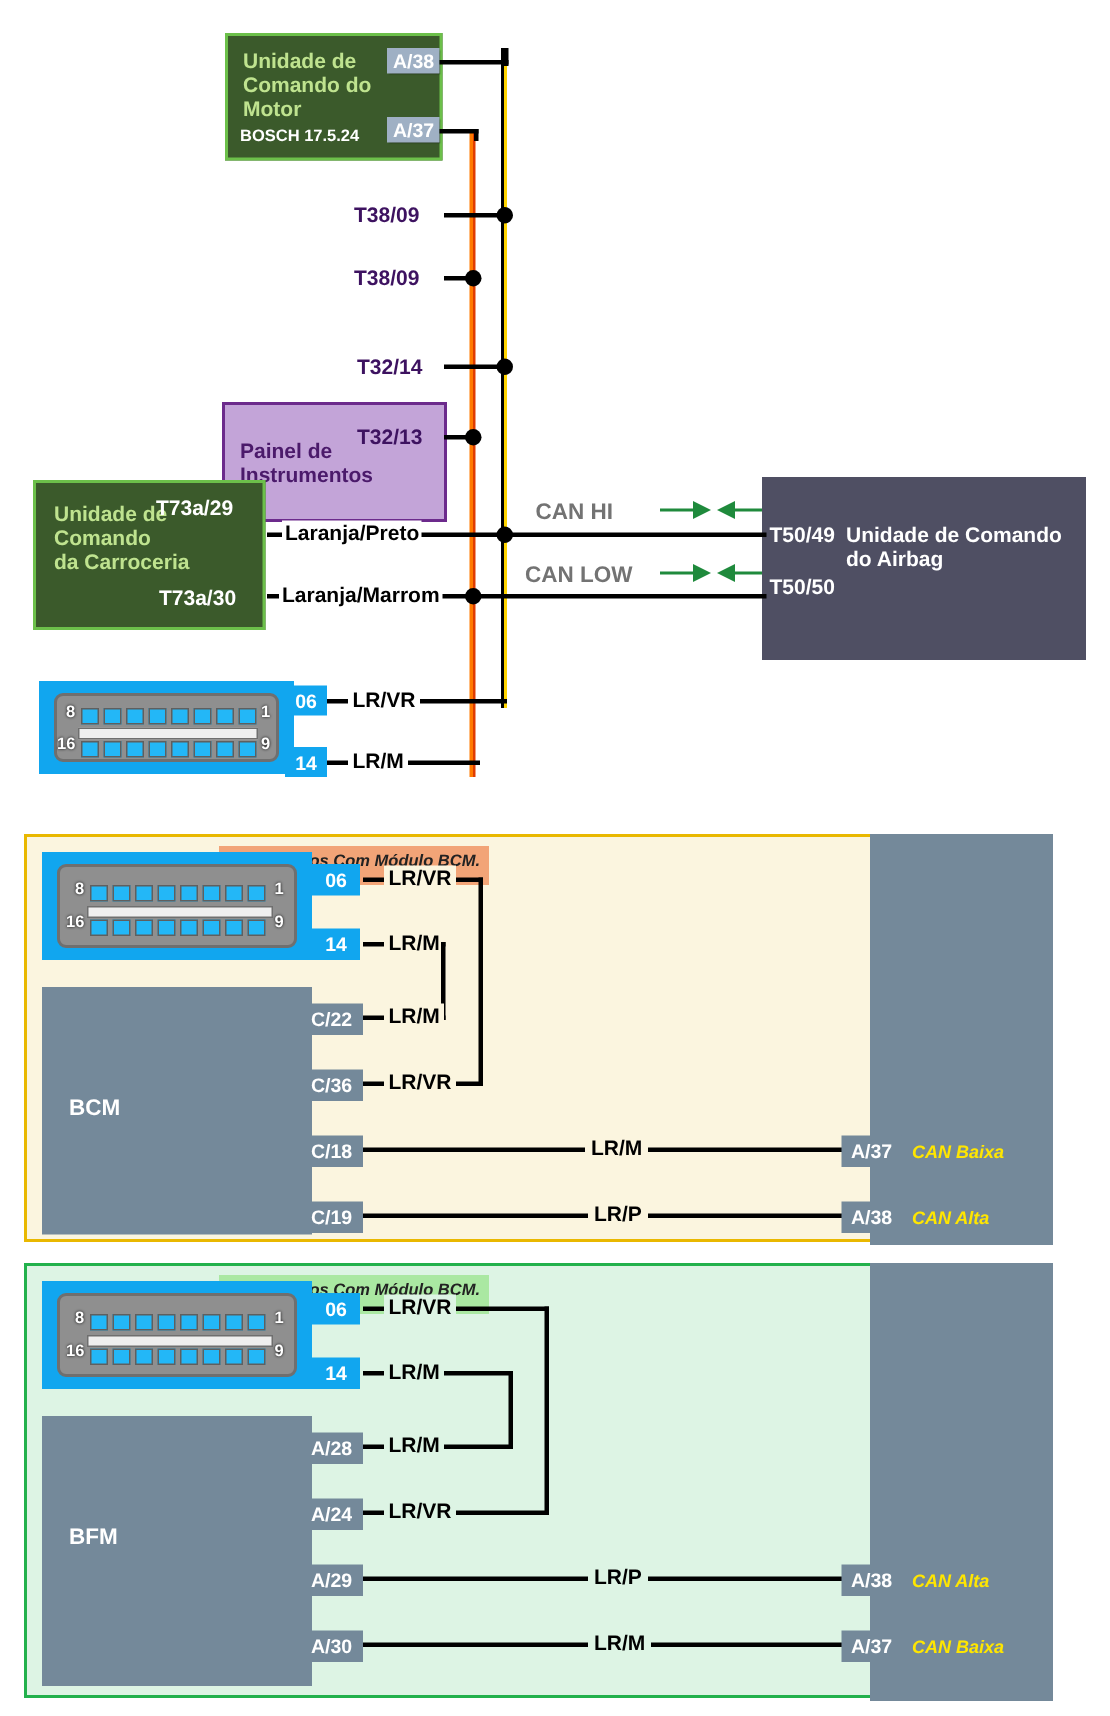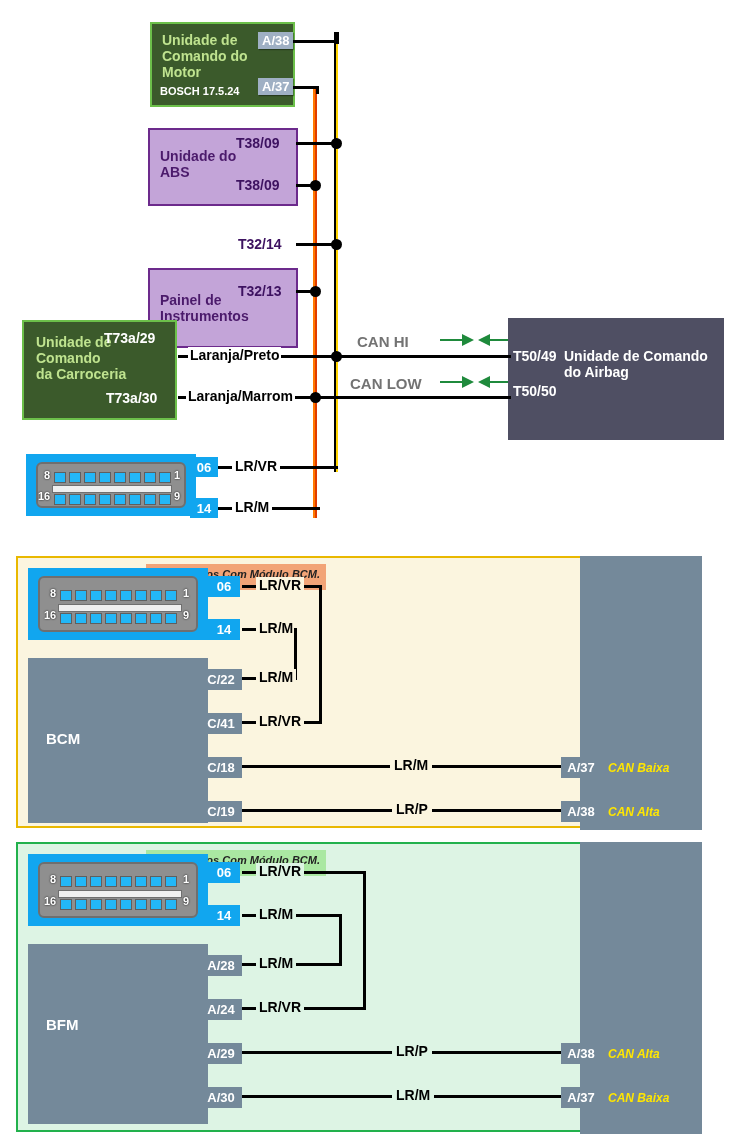--- a/index.html
+++ b/index.html
@@ -84,24 +84,20 @@
     <div class="blk-title" style="left:8px;top:61px;font-size:11px;color:#ffffff;">BOSCH 17.5.24</div>
   </div>
   <div class="pinchip" style="left:258px;top:32px;">A/38</div>
   <div class="pinchip" style="left:258px;top:78px;">A/37</div>
 
   <div class="wire-h" style="left:293px;top:40px;width:46px;"></div>
   <div class="wire-v" style="left:336px;top:32px;height:12px;"></div>
   <div class="wire-h" style="left:293px;top:86px;width:26px;"></div>
   <div class="wire-v" style="left:316px;top:86px;height:8px;"></div>
 
-  <div class="blk blk-purple" style="left:148px;top:128px;width:150px;height:78px;">
-    <div class="blk-title" style="left:10px;top:18px;font-size:14px;white-space:pre-line;">Unidade do
-ABS</div>
-  </div>
   <div class="pin-purple" style="left:236px;top:135px;">T38/09</div>
   <div class="pin-purple" style="left:236px;top:177px;">T38/09</div>
   <div class="wire-h" style="left:296px;top:142px;width:44px;"></div>
   <div class="node" style="left:331px;top:138px;"></div>
   <div class="wire-h" style="left:296px;top:184px;width:24px;"></div>
   <div class="node" style="left:310px;top:180px;"></div>
 
   <div class="blk blk-purple" style="left:148px;top:228px;width:150px;height:80px;margin-top:40px;">
     <div class="blk-title" style="left:10px;top:22px;font-size:14px;white-space:pre-line;">Painel de
 Instrumentos</div>
@@ -230,21 +226,21 @@
   </div>
 
   <div class="modblock" style="left:10px;top:100px;width:180px;height:165px;">
     <div class="modblock-name" style="left:18px;top:72px;">BCM</div>
   </div>
 
   <div class="pin-tab pin-tab-blue" style="left:190px;top:18px;width:32px;height:21px;">06</div>
   <div class="pin-tab pin-tab-blue" style="left:190px;top:61px;width:32px;height:21px;">14</div>
 
   <div class="pin-tab" style="left:182px;top:111px;width:42px;height:21px;">C/22</div>
-  <div class="pin-tab" style="left:182px;top:155px;width:42px;height:21px;">C/41</div>
+  <div class="pin-tab" style="left:182px;top:155px;width:42px;height:21px;">C/36</div>
   <div class="pin-tab" style="left:182px;top:199px;width:42px;height:21px;">C/18</div>
   <div class="pin-tab" style="left:182px;top:243px;width:42px;height:21px;">C/19</div>
 
   <div class="wire-h" style="left:224px;top:27px;width:80px;"></div>
   <div class="wl" style="left:238px;top:19px;background:#fbf5df;padding:0 3px;">LR/VR</div>
   <div class="wire-v" style="left:301px;top:27px;height:139px;"></div>
 
   <div class="wire-h" style="left:224px;top:70px;width:55px;"></div>
   <div class="wl" style="left:238px;top:62px;background:#fbf5df;padding:0 3px;">LR/M</div>
   <div class="wire-v" style="left:276px;top:70px;height:52px;"></div>

